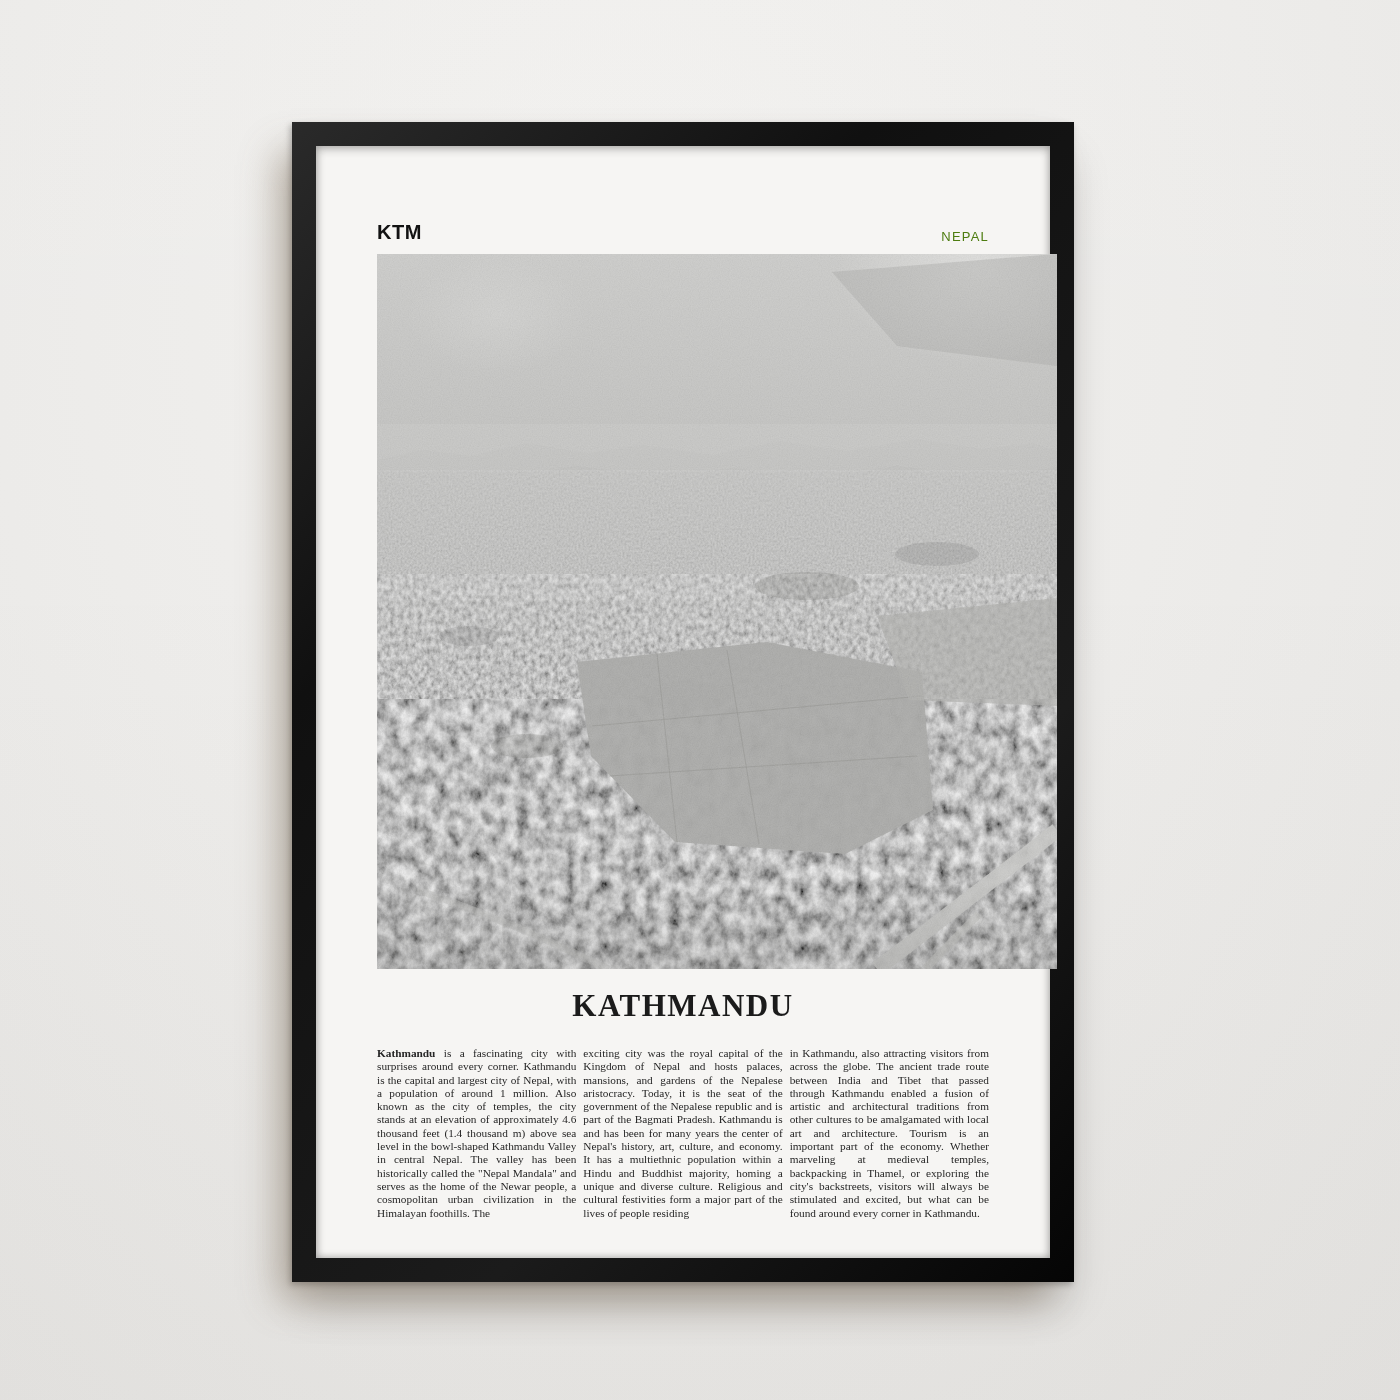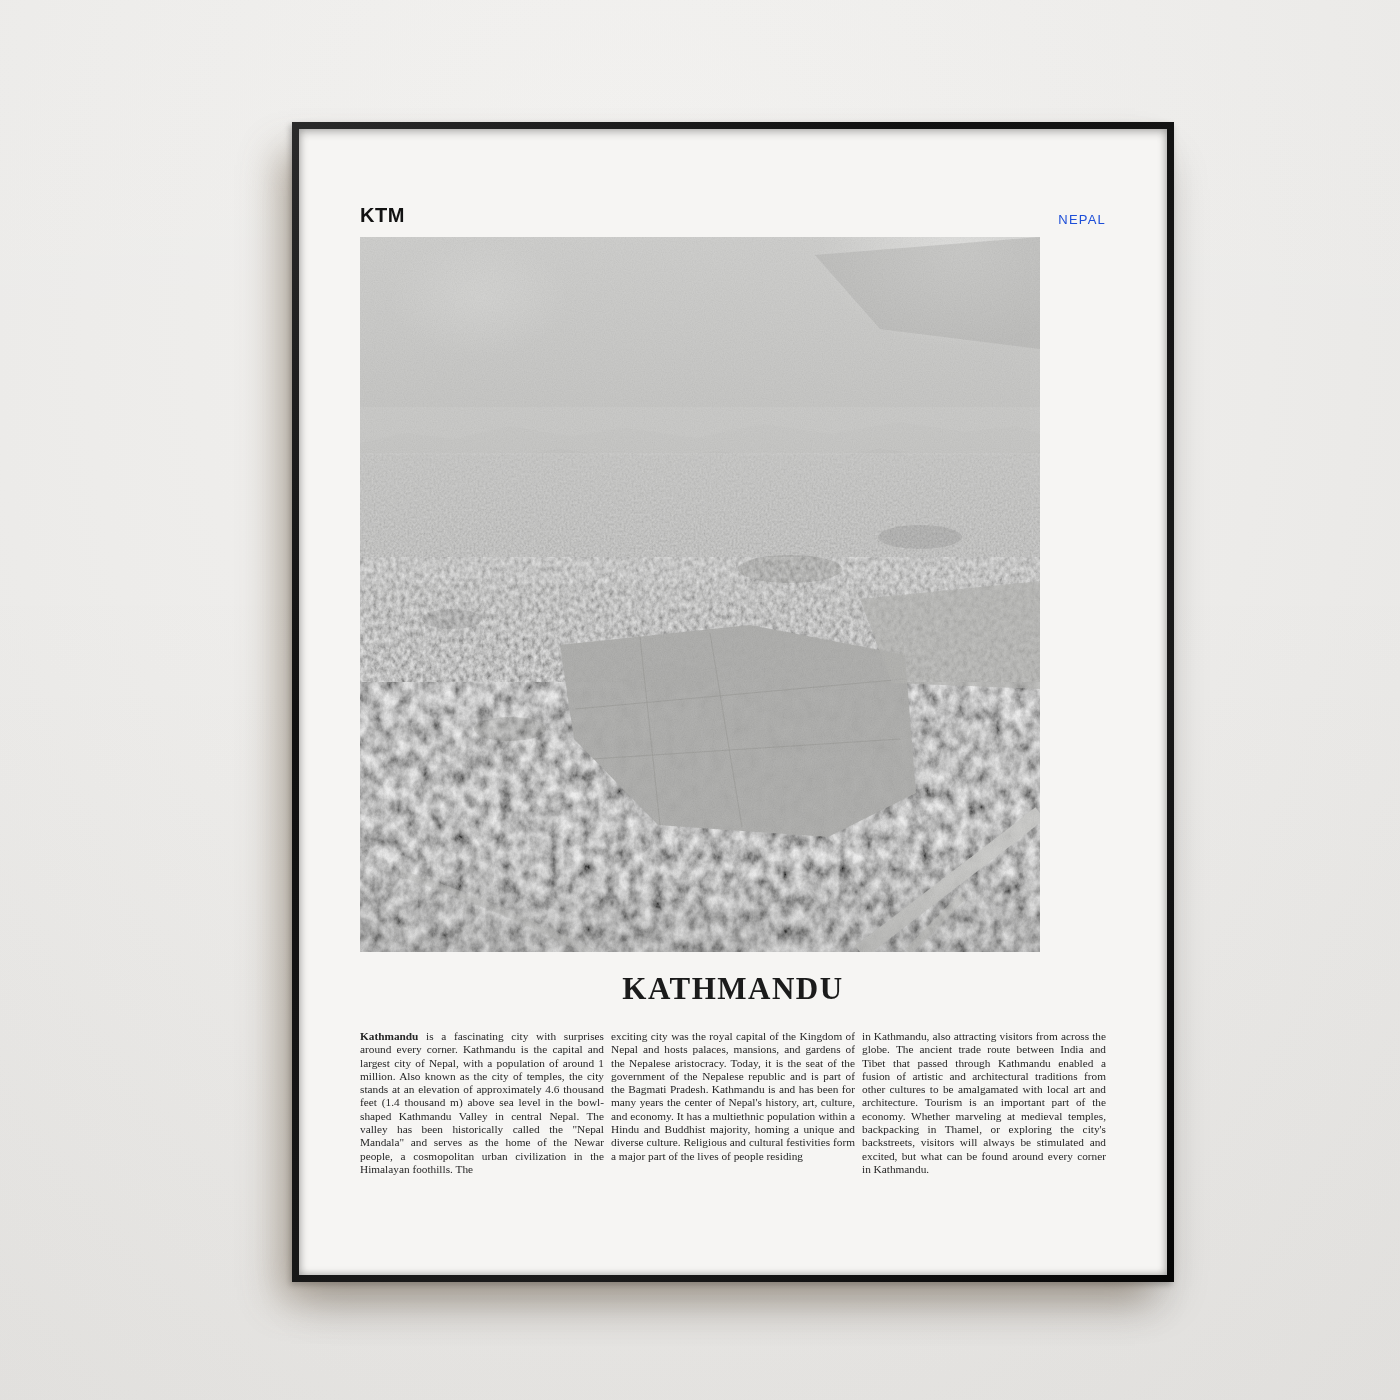--- a/index.html
+++ b/index.html
@@ -3,36 +3,36 @@
 <meta charset="utf-8">
 <style>
   html,body{margin:0;padding:0;}
   body{
     width:1400px;height:1400px;position:relative;overflow:hidden;
     background:radial-gradient(ellipse at 45% 22%, #f2f1ef 0%, #edecea 50%, #e7e6e4 100%);
     font-family:"Liberation Sans", sans-serif;
   }
   .wall-tint{position:absolute;inset:0;background:linear-gradient(180deg,rgba(255,255,255,0.05) 0%,rgba(0,0,0,0.00) 40%,rgba(60,50,35,0.04) 100%);pointer-events:none;}
   .frame{
-    position:absolute;left:292px;top:122px;width:882px;height:1160px;box-sizing:border-box;
+    position:absolute;left:292px;top:122px;width:782px;height:1160px;box-sizing:border-box;
     background:linear-gradient(135deg,#2a2a2a 0%,#101010 30%,#1b1b1b 70%,#050505 100%);
-    padding:7px;
+    padding:24px;
     box-shadow:-20px 24px 36px -6px rgba(118,100,76,0.42), 0 28px 44px -10px rgba(0,0,0,0.20), -2px 3px 6px rgba(0,0,0,0.25);
   }
   .poster{
     position:relative;width:100%;height:100%;background:#f6f5f3;box-sizing:border-box;
     box-shadow:inset 0 4px 8px rgba(0,0,0,0.20), inset 0 -3px 6px rgba(0,0,0,0.10),
                inset 4px 0 7px rgba(0,0,0,0.08), inset -4px 0 7px rgba(0,0,0,0.08);
   }
   .poster-header{
     position:absolute;top:72px;left:61px;right:61px;height:26px;
     display:flex;justify-content:space-between;align-items:flex-end;
   }
   .brand-code{font-weight:700;font-size:20px;letter-spacing:0.5px;color:#121212;}
-  .country{font-size:13px;letter-spacing:1.2px;color:#1d4ed8;font-weight:400;}
+  .country{font-size:13px;letter-spacing:1.2px;color:#4d7c0f;font-weight:400;}
   .photo{
     position:absolute;top:108px;left:61px;width:680px;height:715px;overflow:hidden;
     background:linear-gradient(180deg,#cccccb 0%,#c6c6c4 20%,#bcbcba 30%,#adadab 36%,#a3a3a1 45%,#999997 60%,#929290 100%);
   }
   .photo svg{display:block;}
   .poster-title{
     position:absolute;top:842px;left:0;right:0;text-align:center;
     font-family:"Liberation Serif", serif;font-weight:700;font-size:31px;
     letter-spacing:1.5px;color:#1b1b1b;
   }

